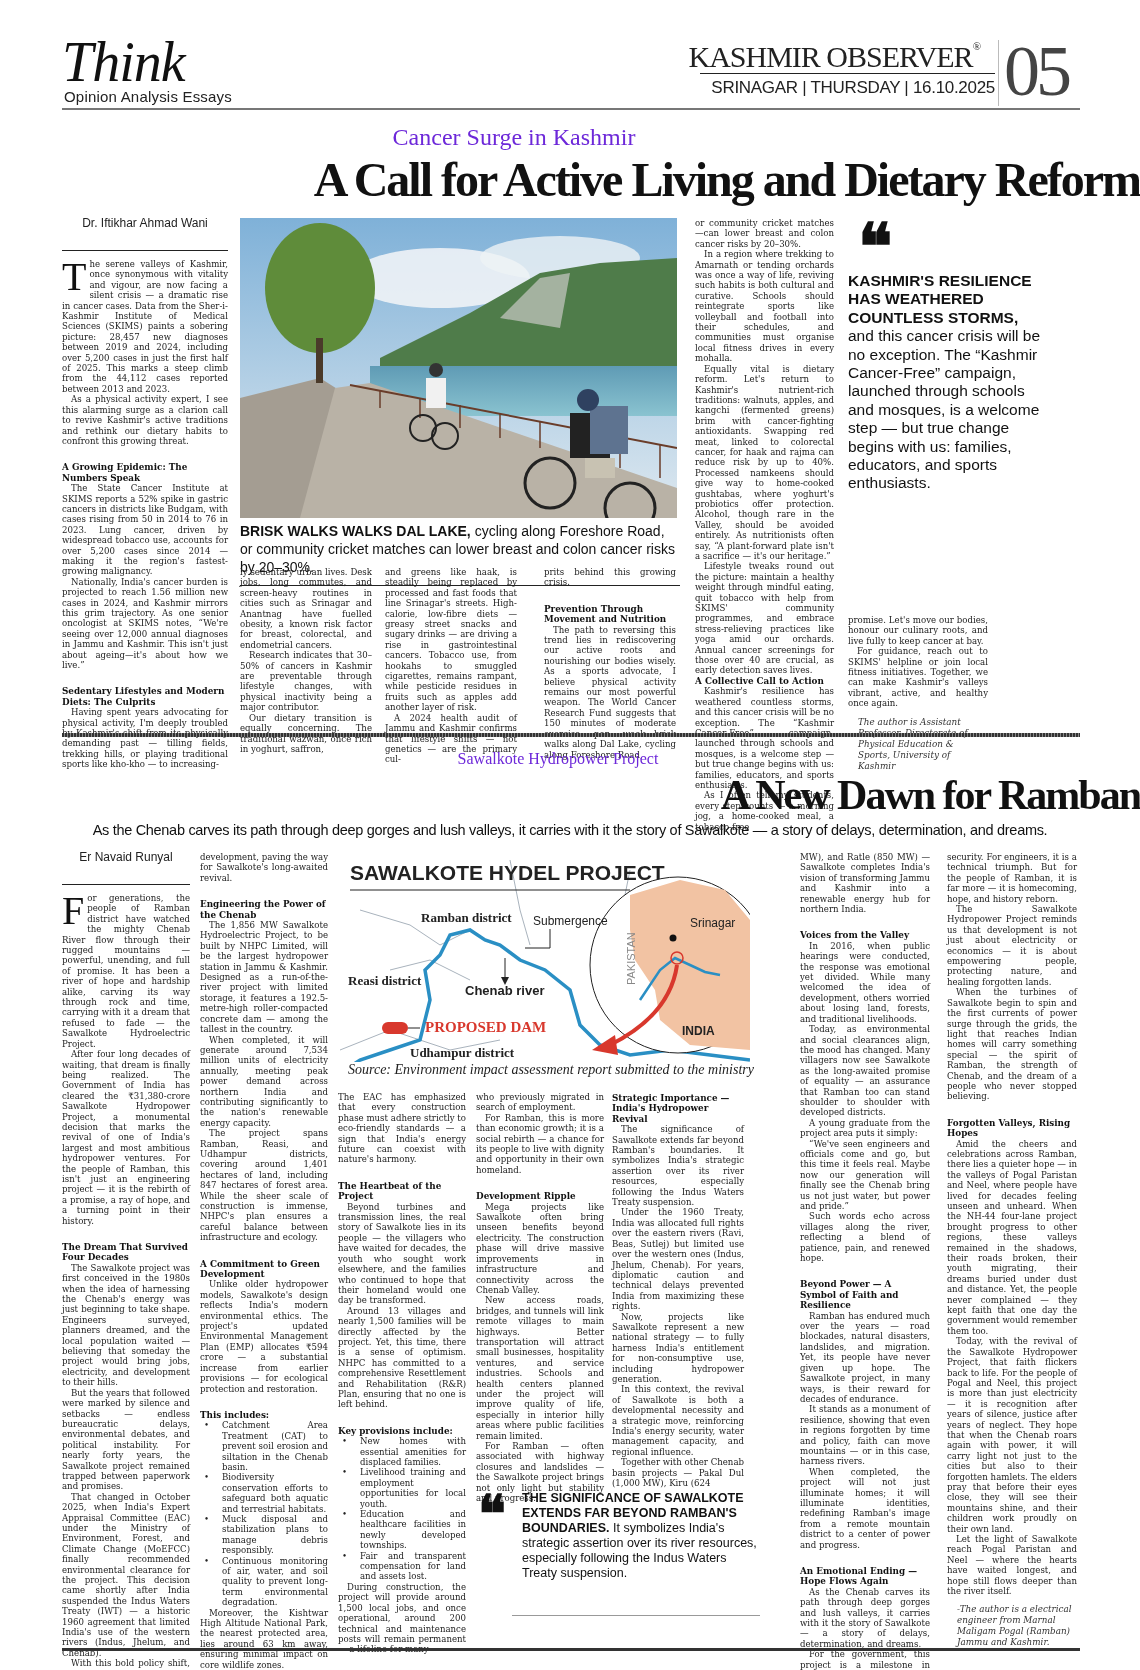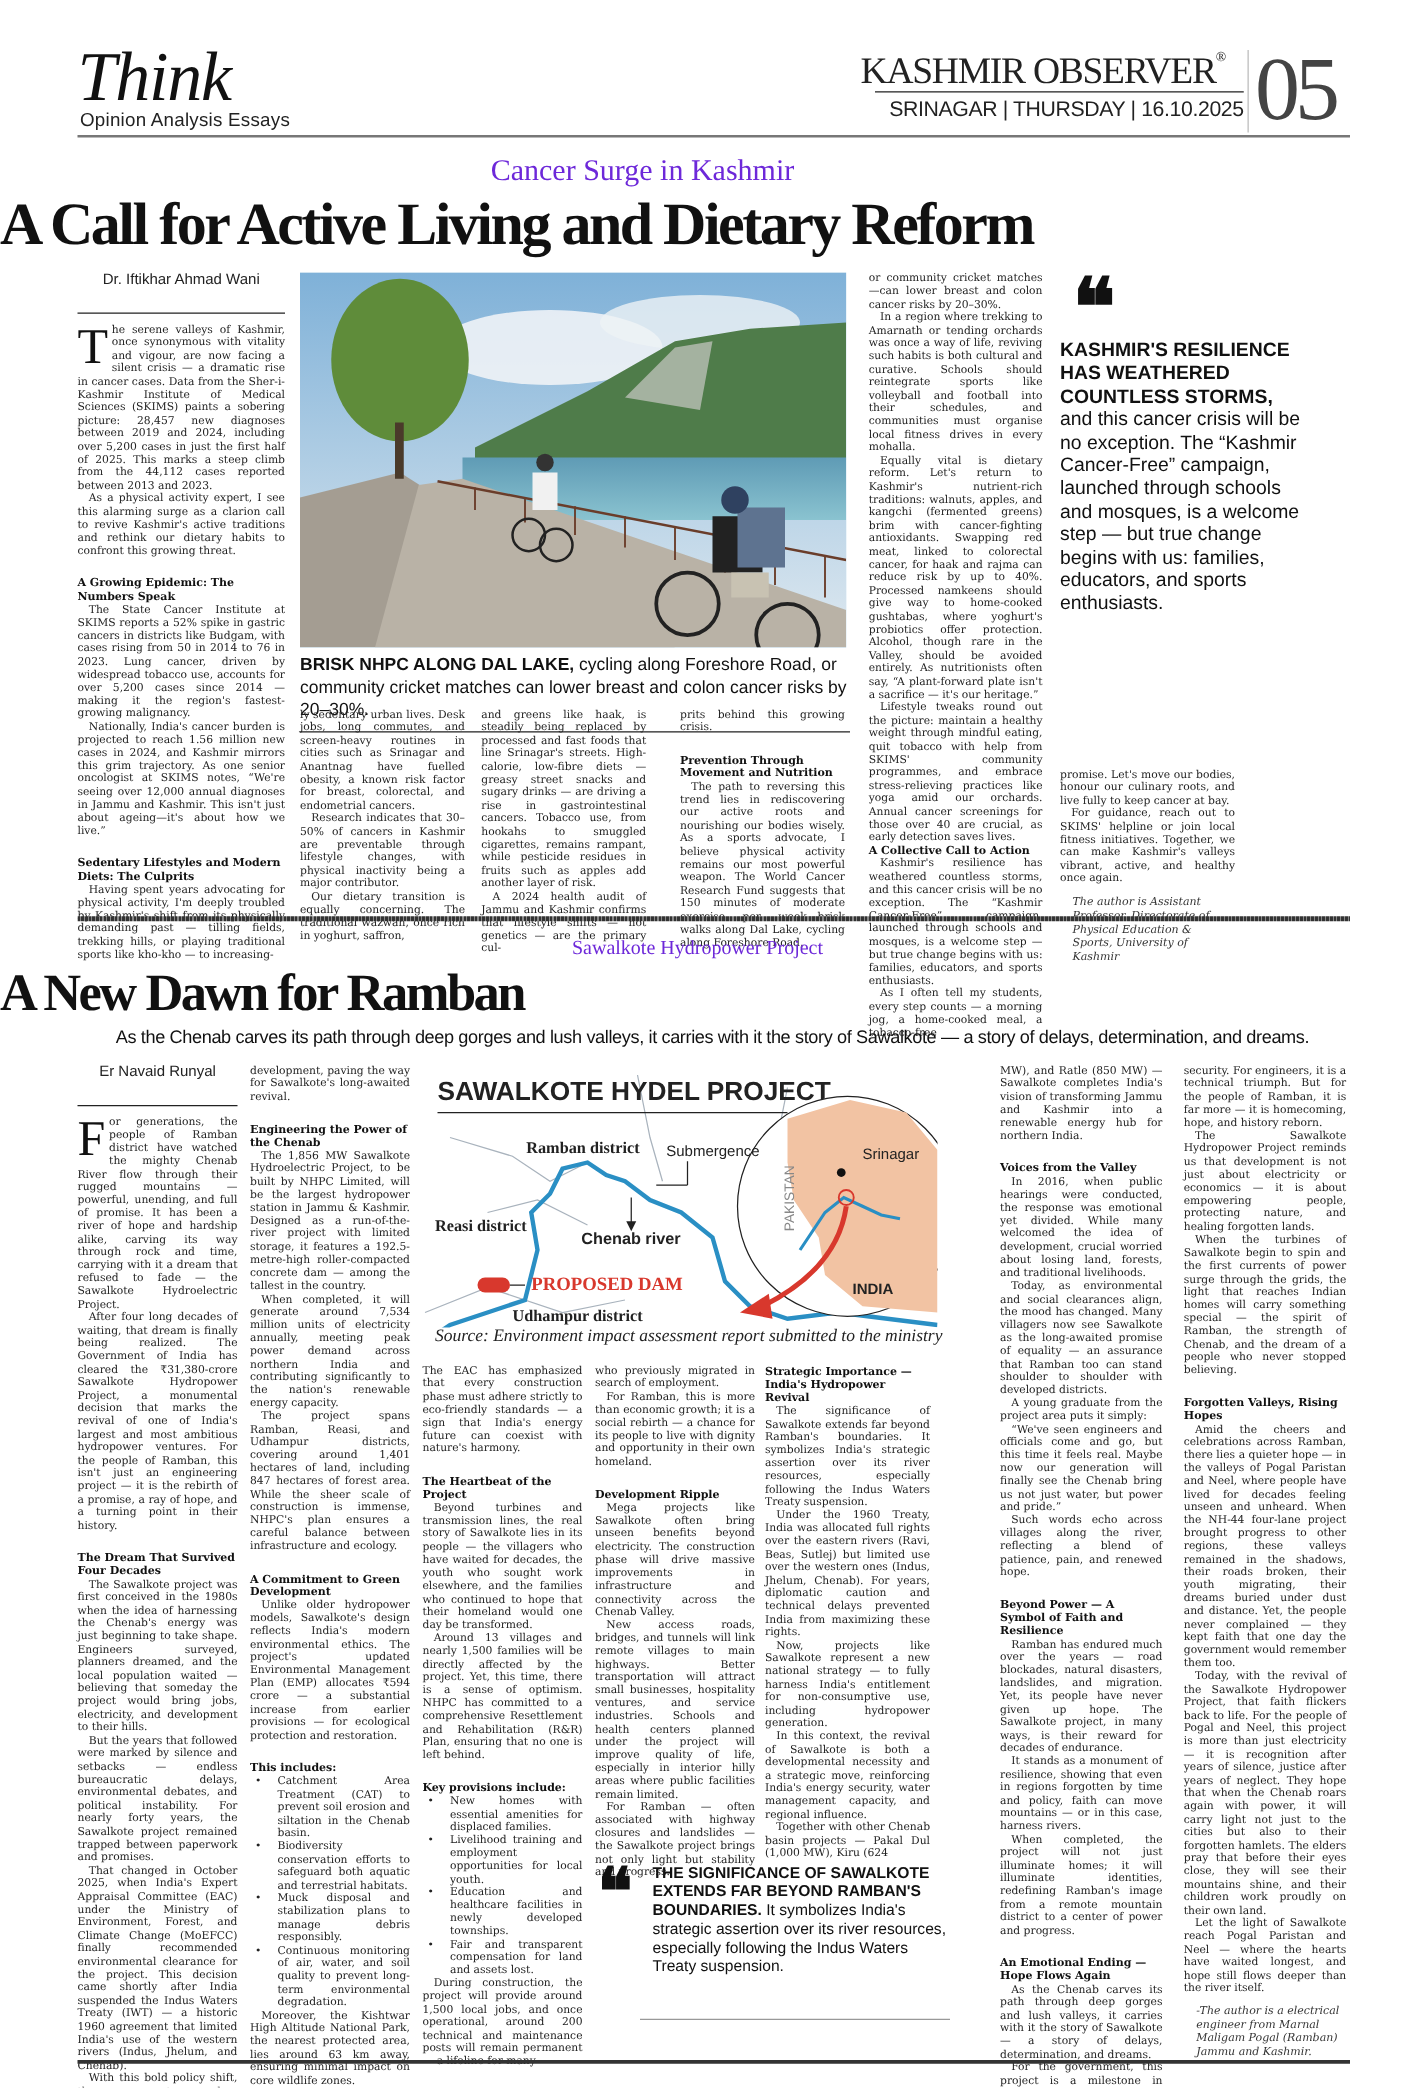--- a/index.html
+++ b/index.html
@@ -9,21 +9,21 @@
 .masthead-think{left:62px;top:34px;font-family:"Liberation Serif",serif;font-style:italic;font-size:56px;line-height:56px;letter-spacing:-1px;color:#111}
 .masthead-sub{left:64px;top:88px;font-family:"Liberation Sans",sans-serif;font-size:15px;letter-spacing:.2px;color:#222}
 .paper-name{left:680px;top:40px;width:300px;text-align:right;font-family:"Liberation Serif",serif;font-size:30px;letter-spacing:-1px;color:#222}
 .paper-reg{font-size:11px;vertical-align:top}
 .paper-rule{left:700px;top:73px;width:295px;border-top:1px solid #222}
 .paper-date{left:660px;top:78px;width:335px;text-align:right;font-family:"Liberation Sans",sans-serif;font-size:17px;letter-spacing:-.3px;color:#222}
 .page-no{left:1004px;top:36px;font-family:"Liberation Serif",serif;font-size:72px;line-height:70px;color:#444;letter-spacing:-4px}
 .page-no-rule{left:998px;top:40px;height:66px;border-left:1px solid #bbb}
 .top-rule{left:62px;top:108px;width:1018px;border-top:2px solid #777}
 .kicker{width:1028px;left:0;text-align:center;font-family:"Liberation Serif",serif;color:#6d28d9}
-.headline{width:1140px;left:0;text-align:left;font-family:"Liberation Serif",serif;font-weight:bold;color:#111;letter-spacing:-2px}
+.headline{width:1140px;left:0;text-align:right;font-family:"Liberation Serif",serif;font-weight:bold;color:#111;letter-spacing:-2px}
 .byline{font-family:"Liberation Sans",sans-serif;font-size:12px;text-align:center;border-bottom:1px solid #222;padding-bottom:20px;color:#222}
 .col{font-size:8.6px;line-height:10.4px;text-align:justify;hyphens:auto;color:#222}
 .col p{text-indent:9px}
 .col p.noind{text-indent:0}
 .col h4{font-size:8.8px;font-weight:bold;margin-top:16px;line-height:10.4px;text-align:left;color:#111}
 .dropcap{float:left;font-family:"Liberation Serif",serif;font-size:40px;line-height:32px;margin:2px 3px 0 0;color:#111}
 .col ul{list-style:none}
 .col li{position:relative;padding-left:22px}
 .col li:before{content:"•";position:absolute;left:4px}
 .photo{left:240px;top:218px;width:437px;height:300px;overflow:hidden;background:#bcd7ea}
@@ -112,21 +112,21 @@
     <g>
       <circle cx="310" cy="265" r="25" fill="none" stroke="#222" stroke-width="3"></circle>
       <circle cx="390" cy="290" r="25" fill="none" stroke="#222" stroke-width="3"></circle>
       <rect x="330" y="195" width="40" height="45" fill="#222"></rect>
       <rect x="350" y="188" width="38" height="48" fill="#5e7390"></rect>
       <rect x="345" y="240" width="30" height="20" fill="#c8c2b2"></rect>
       <circle cx="348" cy="182" r="11" fill="#2f4160"></circle>
     </g>
   </svg>
 </div>
-<div class="abs caption"><b>BRISK NHPC ALONG DAL LAKE,</b><span> cycling along Foreshore Road, or community cricket matches can lower breast and colon cancer risks by 20–30%.</span></div>
+<div class="abs caption"><b>BRISK WALKS WALKS DAL LAKE,</b><span> cycling along Foreshore Road, or community cricket matches can lower breast and colon cancer risks by 20–30%.</span></div>
 
 <div class="abs col" style="left:240px;top:567px;width:132px;">
   <p class="noind">ly sedentary urban lives. Desk jobs, long commutes, and screen-heavy routines in cities such as Srinagar and Anantnag have fuelled obesity, a known risk factor for breast, colorectal, and endometrial cancers.</p>
   <p>Research indicates that 30–50% of cancers in Kashmir are preventable through lifestyle changes, with physical inactivity being a major contributor.</p>
   <p>Our dietary transition is equally concerning. The traditional wazwan, once rich in yoghurt, saffron,</p>
 </div>
 <div class="abs col" style="left:385px;top:567px;width:132px;">
   <p class="noind">and greens like haak, is steadily being replaced by processed and fast foods that line Srinagar's streets. High-calorie, low-fibre diets — greasy street snacks and sugary drinks — are driving a rise in gastrointestinal cancers. Tobacco use, from hookahs to smuggled cigarettes, remains rampant, while pesticide residues in fruits such as apples add another layer of risk.</p>
   <p>A 2024 health audit of Jammu and Kashmir confirms that lifestyle shifts — not genetics — are the primary cul-</p>
 </div>
@@ -260,21 +260,21 @@
   <p>Together with other Chenab basin projects — Pakal Dul (1,000 MW), Kiru (624</p>
 </div>
 
 <div class="abs quote2-mark">❝</div>
 <div class="abs quote2-text"><b>THE SIGNIFICANCE OF SAWALKOTE EXTENDS FAR BEYOND RAMBAN'S BOUNDARIES.</b><span> It symbolizes India's strategic assertion over its river resources, especially following the Indus Waters Treaty suspension.</span></div>
 <div class="abs quote2-rule"></div>
 
 <div class="abs col" style="left:800px;top:852px;width:130px;">
   <p class="noind">MW), and Ratle (850 MW) — Sawalkote completes India's vision of transforming Jammu and Kashmir into a renewable energy hub for northern India.</p>
   <h4>Voices from the Valley</h4>
-  <p>In 2016, when public hearings were conducted, the response was emotional yet divided. While many welcomed the idea of development, crucial worried about losing land, forests, and traditional livelihoods.</p>
+  <p>In 2016, when public hearings were conducted, the response was emotional yet divided. While many welcomed the idea of development, others worried about losing land, forests, and traditional livelihoods.</p>
   <p>Today, as environmental and social clearances align, the mood has changed. Many villagers now see Sawalkote as the long-awaited promise of equality — an assurance that Ramban too can stand shoulder to shoulder with developed districts.</p>
   <p>A young graduate from the project area puts it simply:</p>
   <p>“We've seen engineers and officials come and go, but this time it feels real. Maybe now our generation will finally see the Chenab bring us not just water, but power and pride.”</p>
   <p>Such words echo across villages along the river, reflecting a blend of patience, pain, and renewed hope.</p>
   <h4>Beyond Power — A Symbol of Faith and Resilience</h4>
   <p>Ramban has endured much over the years — road blockades, natural disasters, landslides, and migration. Yet, its people have never given up hope. The Sawalkote project, in many ways, is their reward for decades of endurance.</p>
   <p>It stands as a monument of resilience, showing that even in regions forgotten by time and policy, faith can move mountains — or in this case, harness rivers.</p>
   <p>When completed, the project will not just illuminate homes; it will illuminate identities, redefining Ramban's image from a remote mountain district to a center of power and progress.</p>
   <h4>An Emotional Ending — Hope Flows Again</h4>
   <p>As the Chenab carves its path through deep gorges and lush valleys, it carries with it the story of Sawalkote — a story of delays, determination, and dreams.</p>

